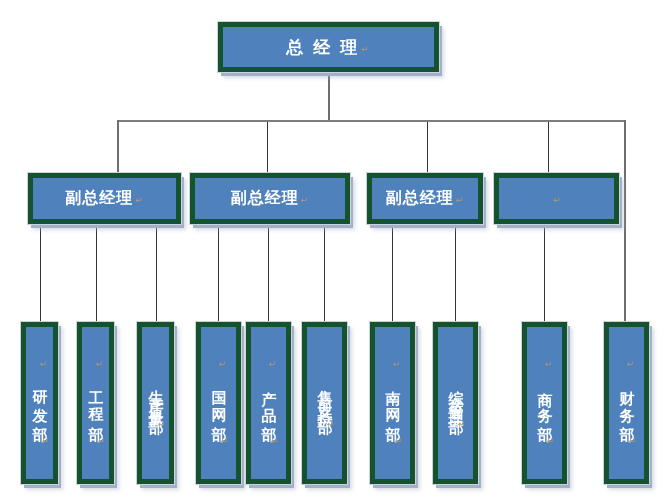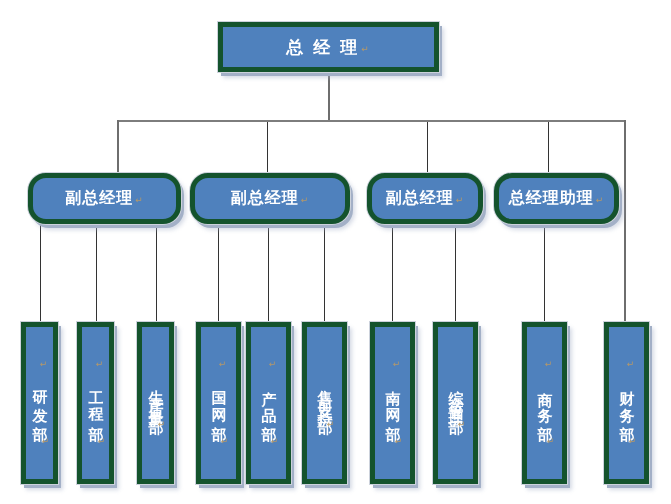--- a/index.html
+++ b/index.html
@@ -8,21 +8,21 @@
     font-family:"DejaVu Sans","Liberation Sans",sans-serif;
   }
   .box{
     position:absolute;box-sizing:border-box;background:#4f81bd;
     border:5px solid #14532d;
     box-shadow:0 0 0 1px #ccd2dc, 3px 4px 0 #a3b0c7, 5px 6px 4px rgba(163,176,199,.45);
     color:#ffffff;font-weight:bold;
     display:flex;align-items:center;justify-content:center;
   }
   .hbox1{font-size:17px;letter-spacing:2px;}
-  .hbox2{font-size:16px;letter-spacing:1px;border-radius:18px;}
+  .hbox2{font-size:16px;letter-spacing:1px;}
   .vbox{flex-direction:column;}
   .vlabel{
     writing-mode:vertical-rl;text-orientation:upright;
     font-size:15px;line-height:1;
   }
   .chars3{letter-spacing:17px;}
   .chars5{letter-spacing:7px;}
   .pc{color:#b4986a;font-size:9px;font-weight:normal;line-height:1;}
   .pc-inline{margin-left:2px;position:relative;top:2px;}
   .pc-top{margin-bottom:10px;transform:translateX(4px);}
@@ -66,21 +66,20 @@
   </div>
   <div class="box hbox2" style="left:190px;top:173px;width:160px;height:51px;">
     <span>副总经理</span>
     <span class="pc pc-inline">↵</span>
   </div>
   <div class="box hbox2" style="left:367px;top:173px;width:116px;height:51px;">
     <span>副总经理</span>
     <span class="pc pc-inline">↵</span>
   </div>
   <div class="box hbox2" style="left:494px;top:173px;width:125px;height:51px;">
-    <span>总经理助理</span>
     <span class="pc pc-inline">↵</span>
   </div>
 
   <div class="box vbox" style="left:21px;top:322px;width:37px;height:162px;">
     <span class="pc pc-top">↵</span>
     <span class="vlabel chars3">研发部</span>
     <span class="pc pc-bot">↵</span>
   </div>
   <div class="box vbox" style="left:77px;top:322px;width:37px;height:162px;">
     <span class="pc pc-top">↵</span>

